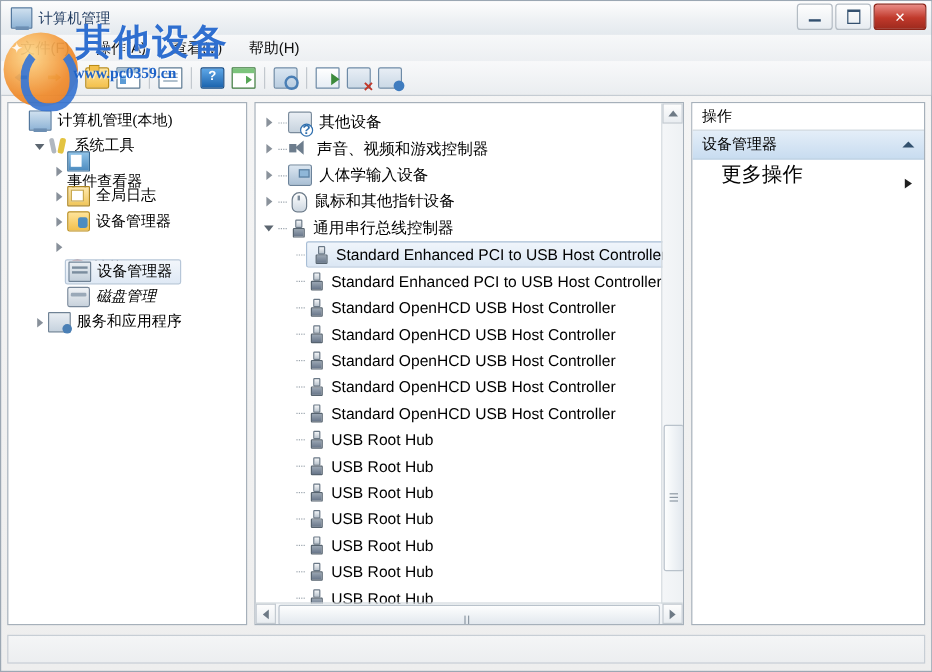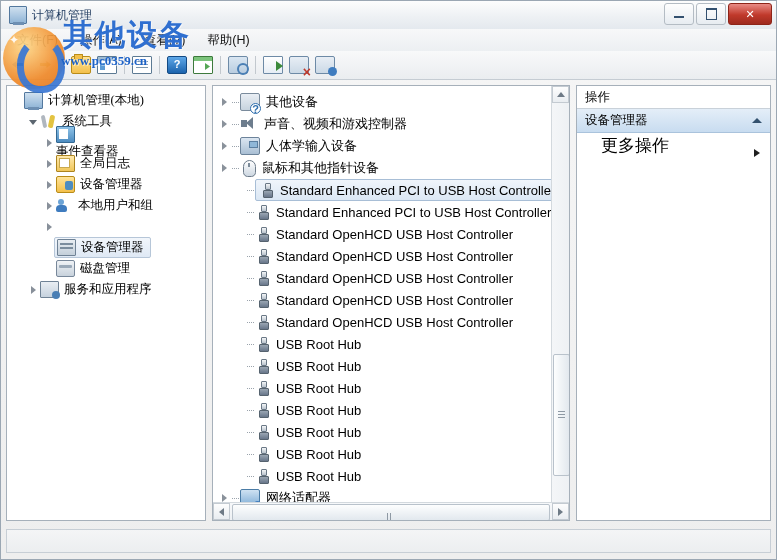--- a/index.html
+++ b/index.html
@@ -448,42 +448,35 @@
           </div>
           <div class="trow" style="padding-left: 36px;">
             <span class="exp closed"></span>
             <span class="" style="display: flex; align-items: center;">
               <span class="ticon i-shared"></span>
               <span class="tlabel">设备管理器</span>
             </span>
           </div>
           <div class="trow" style="padding-left: 36px;">
             <span class="exp closed"></span>
-            <span class="" style="display: flex; align-items: center;">
-              <span class="ticon i-users"></span>
-              <span class="tlabel">本地用户和组</span>
-            </span>
-          </div>
-          <div class="trow" style="padding-left: 36px;">
-            <span class="exp closed"></span>
             <span class="" style="display: flex; align-items: center; margin-top: 36px;">
               <span class="ticon i-perf"></span>
               <span class="tlabel">性能</span>
             </span>
           </div>
           <div class="trow sel" style="padding-left: 36px;">
             <span class="exp "></span>
             <span class="sel-box" style="display: flex; align-items: center;">
               <span class="ticon i-devmgr"></span>
               <span class="tlabel">设备管理器</span>
             </span>
           </div>
           <div class="trow" style="padding-left: 36px;">
             <span class="exp "></span>
-            <span class="" style="display: flex; align-items: flex-end;">
+            <span class="" style="display: flex; align-items: flex-end; font-style: italic;">
               <span class="ticon i-disk"></span>
               <span class="tlabel">磁盘管理</span>
             </span>
           </div>
           <div class="trow" style="padding-left: 20px;">
             <span class="exp closed"></span>
             <span class="" style="display: flex; align-items: center;">
               <span class="ticon i-services"></span>
               <span class="tlabel">服务和应用程序</span>
             </span>
@@ -516,20 +509,28 @@
               <span class="dicon d-hid"></span>
               <span class="dlabel">人体学输入设备</span>
             </span>
           </div>
           <div class="drow lvl1">
             <span class="dexp closed"></span>
             <span class="dots"></span>
             <span class="selwrap">
               <span class="dicon d-mouse"></span>
               <span class="dlabel">鼠标和其他指针设备</span>
+            </span>
+          </div>
+          <div class="drow lvl1">
+            <span class="dexp open"></span>
+            <span class="dots"></span>
+            <span class="selwrap">
+              <span class="dicon d-usb"></span>
+              <span class="dlabel">通用串行总线控制器</span>
             </span>
           </div>
           <div class="drow lvl2 selected">
             <span class="dots"></span>
             <span class="selwrap">
               <span class="dicon d-usb"></span>
               <span class="dlabel">Standard Enhanced PCI to USB Host Controller</span>
             </span>
           </div>
           <div class="drow lvl2">

